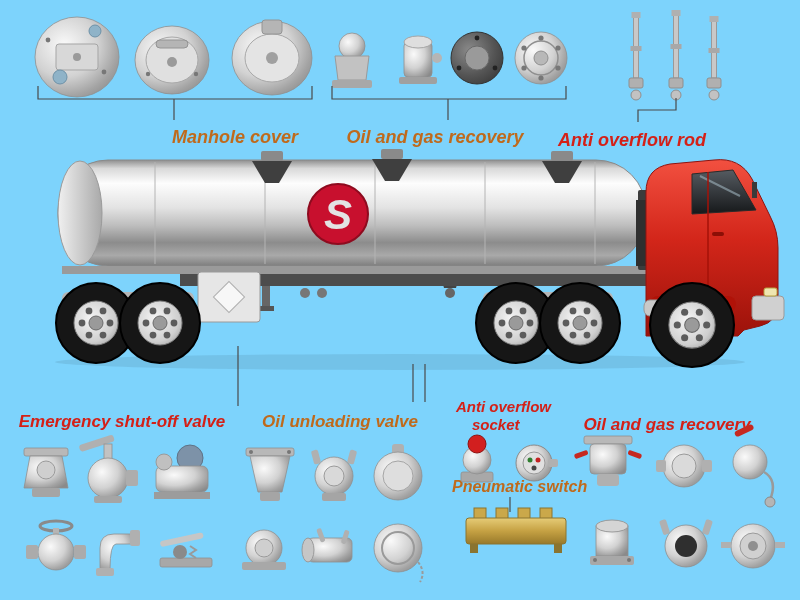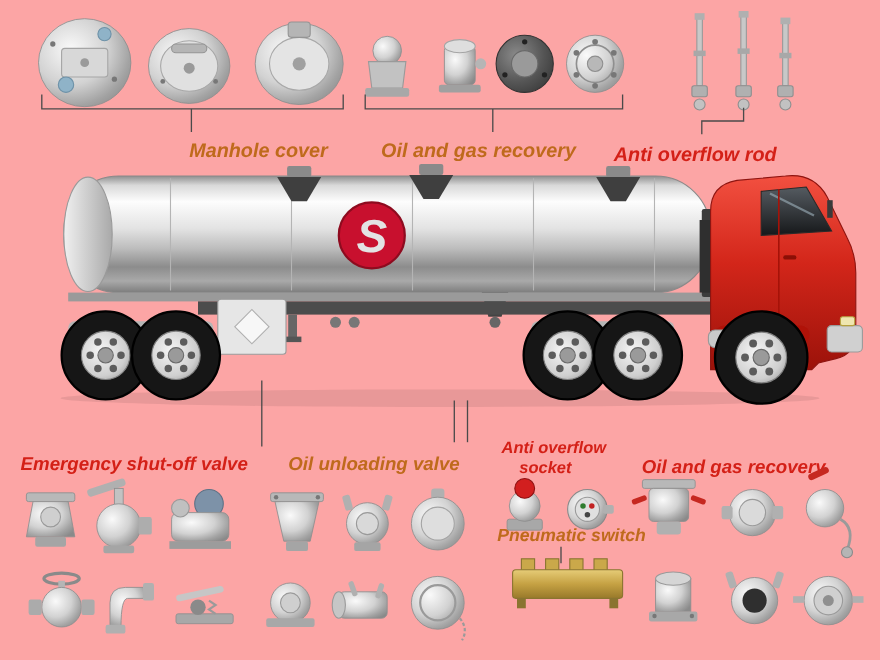--- a/index.html
+++ b/index.html
@@ -1,16 +1,16 @@
 <!DOCTYPE html>
 <html><head>
 <meta charset="utf-8">
 <style>
   html,body{margin:0;padding:0;background:#ffffff;}
-  .stage{position:relative;width:800px;height:600px;background:#fca5a5;overflow:hidden;}
+  .stage{position:relative;width:800px;height:600px;background:#7dd3fc;overflow:hidden;}
   svg{display:block;}
   .lbl{font-family:"Liberation Sans",sans-serif;font-weight:bold;font-style:italic;}
   .lbl-orange{fill:#bf6a1c;}
   .lbl-red{fill:#d42017;}
   .line{stroke:#4a4a4a;stroke-width:1.2;fill:none;}
   .metal-stroke{stroke:#8f8f8f;stroke-width:0.8;}
 </style>
 </head>
 <body>
 

